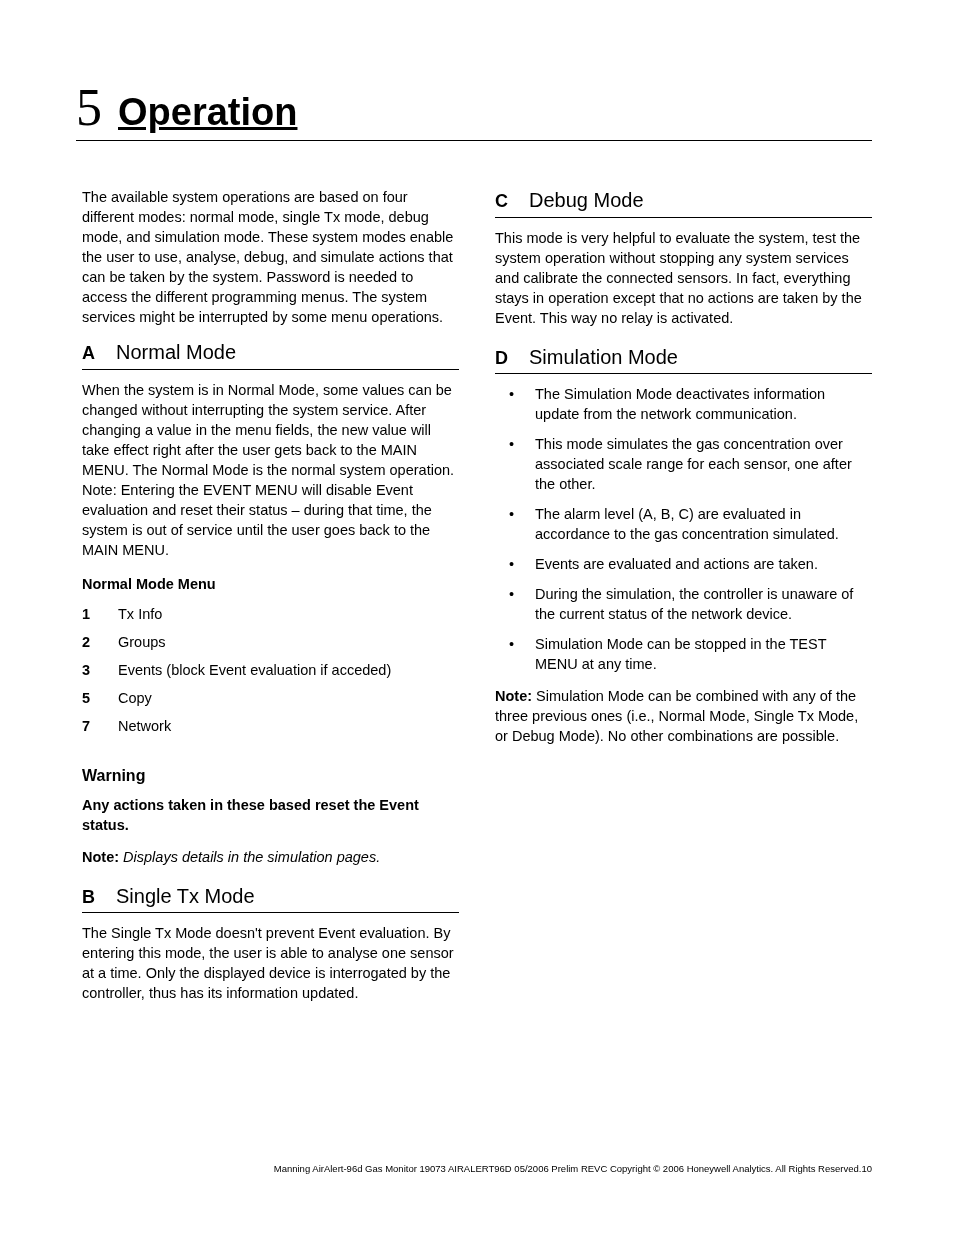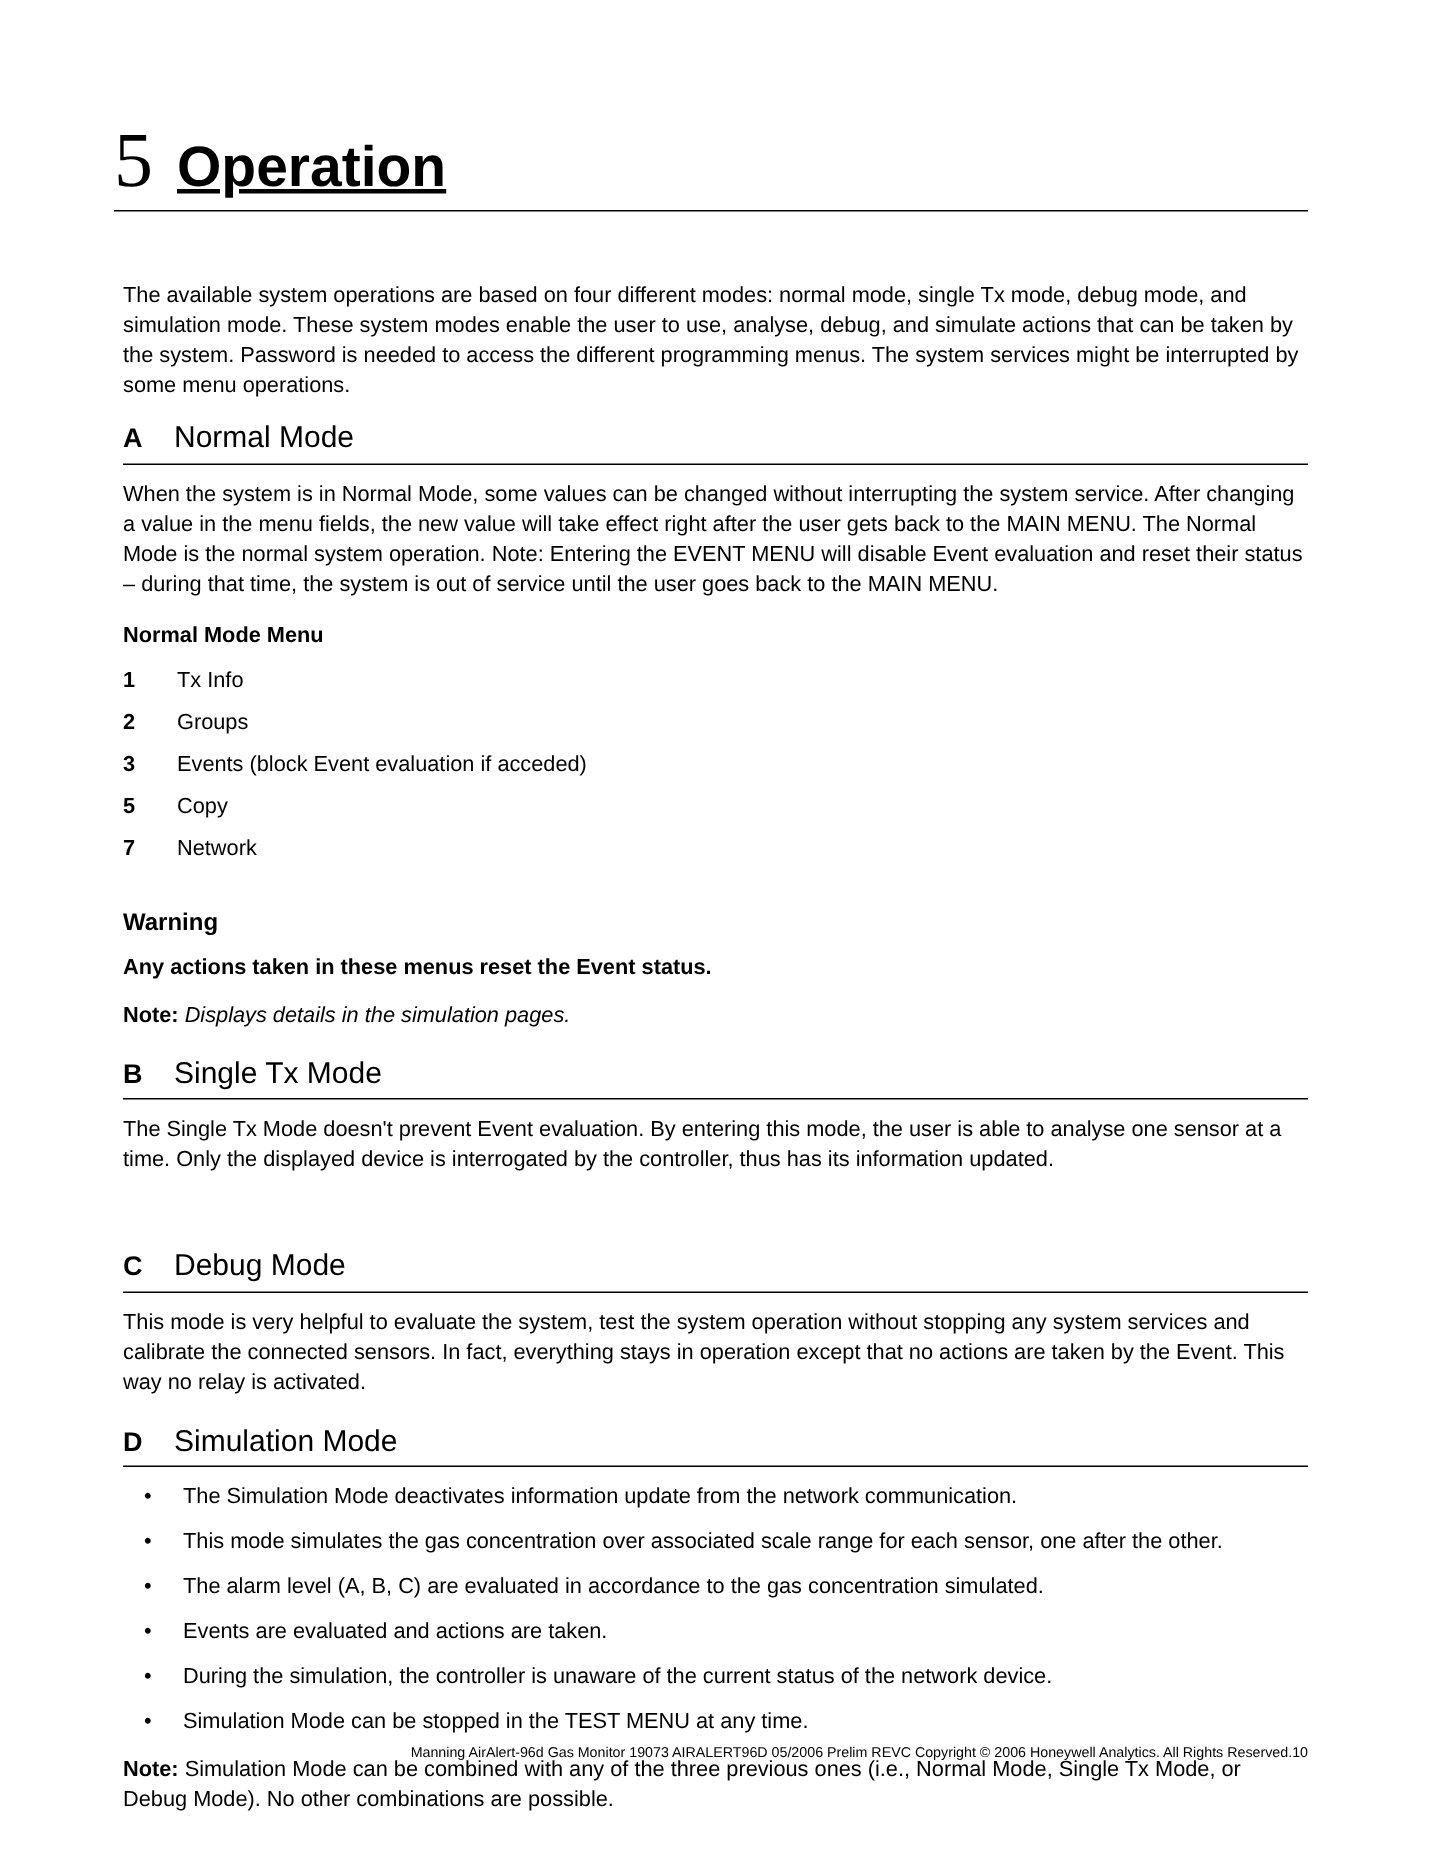--- a/index.html
+++ b/index.html
@@ -39,21 +39,20 @@
   .chapter-title {
     font-family: Arial, Helvetica, sans-serif;
     font-size: 38px;
     font-weight: 700;
     line-height: 1;
     text-decoration: underline;
   }
   .columns {
     display: flex;
     gap: 36px;
-    flex-direction: column;
   }
   .col {
     flex: 1 1 0;
     min-width: 0;
   }
   .col p { margin: 0 0 12px 0; }
   .section-head {
     display: flex;
     align-items: baseline;
     border-bottom: 1px solid #000;
@@ -167,21 +166,21 @@
           <span class="menu-num">5</span>
           <span class="menu-label">Copy</span>
         </div>
         <div class="menu-row">
           <span class="menu-num">7</span>
           <span class="menu-label">Network</span>
         </div>
       </div>
 
       <div class="warning-head">Warning</div>
-      <div class="warning-body">Any actions taken in these menus reset the Event status.</div>
+      <div class="warning-body">Any actions taken in these based reset the Event status.</div>
       <p>
         <span class="note-label">Note:</span>
         <span class="note-italic"> </span><span class="note-italic">Displays details in the simulation pages.</span>
       </p>
 
       <div class="section-head">
         <span class="section-letter">B</span>
         <span class="section-title">Single Tx Mode</span>
       </div>
       <p>The Single Tx Mode doesn't prevent Event evaluation. By entering this mode, the user is able to analyse one sensor at a time. Only the displayed device is interrogated by the controller, thus has its information updated.</p>

